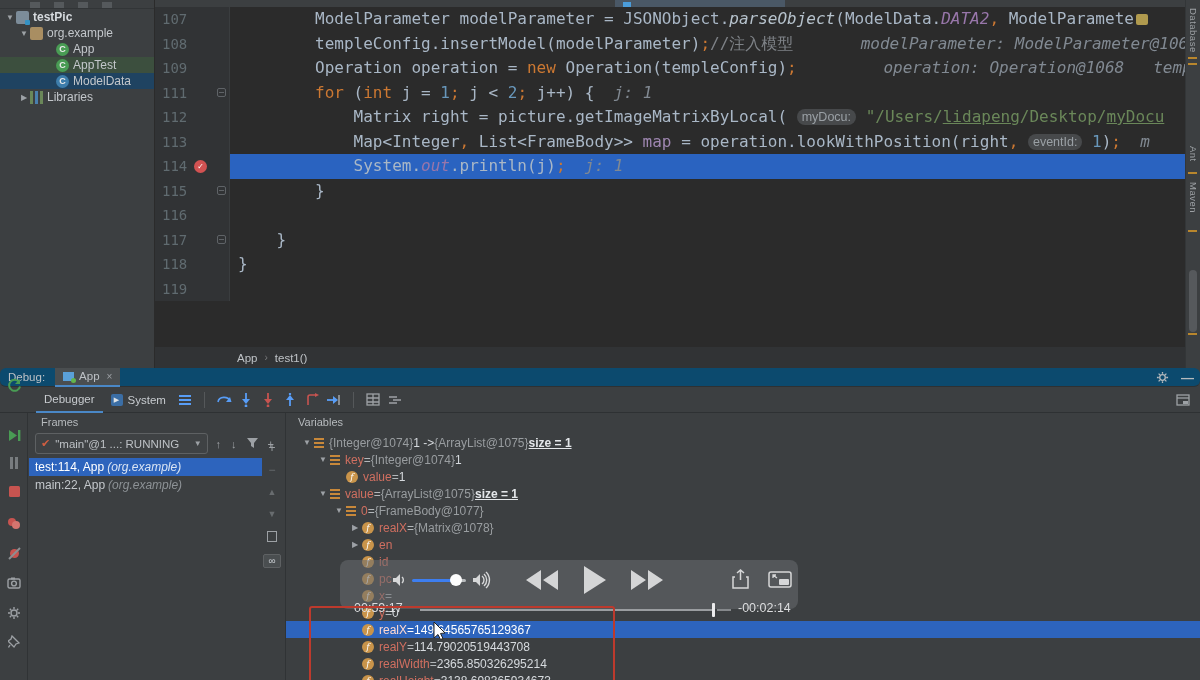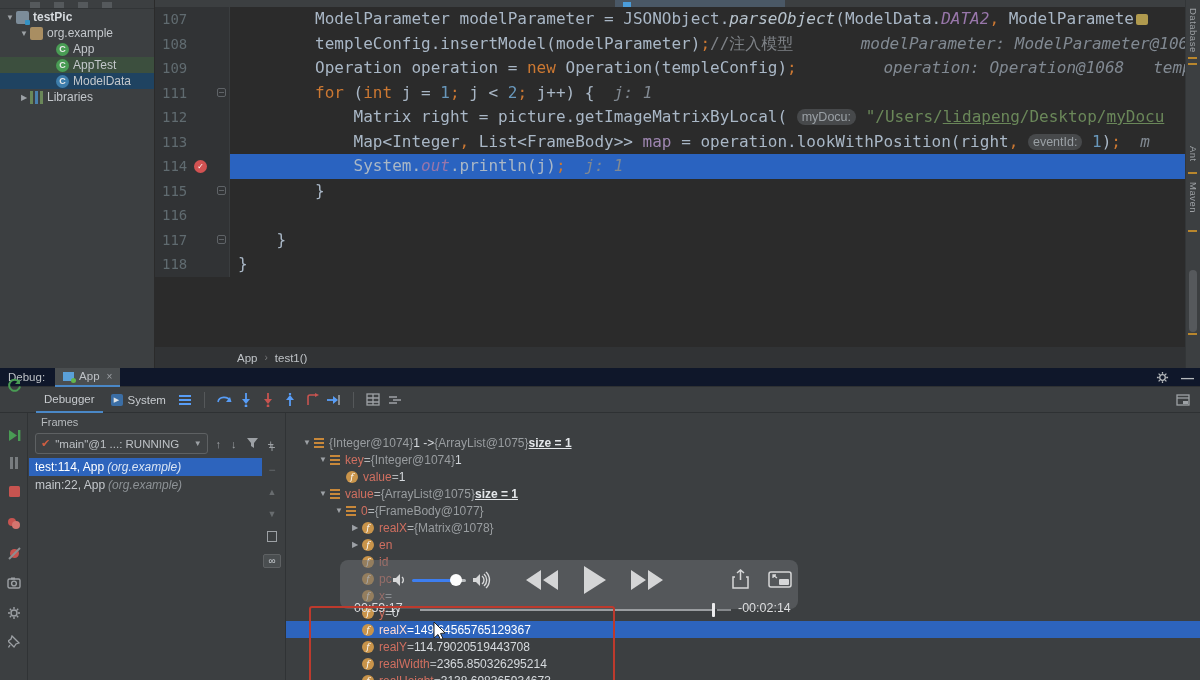--- a/index.html
+++ b/index.html
@@ -54,21 +54,21 @@
   #breadcrumb .sep { color:#77797b; font-size:10px; }
 
   
   #stripe { position:absolute; top:0; right:0; width:15px; bottom:0; background:#3c3f41; border-left:1px solid #333638; }
   .stripe-label { position:absolute; right:1px; writing-mode:vertical-rl; font-size:9.5px; color:#9da1a5; letter-spacing:0.5px; }
   .stripe-mark { position:absolute; left:2px; width:9px; height:2px; background:#b8862d; }
   #stripe-thumb { position:absolute; left:3px; width:8px; height:62px; background:#56595c; border-radius:4px; top:270px; }
 
   
   #debug { position:absolute; top:368px; left:0; right:0; bottom:0; background:#3c3f41; }
-  #debug-header { height:19px; background:#0f172a; border-bottom:1px solid #2e3133; display:flex; align-items:center; font-size:11.5px; color:#bdc1c5; position:relative; }
+  #debug-header { height:19px; background:#0c4a6e; border-bottom:1px solid #2e3133; display:flex; align-items:center; font-size:11.5px; color:#bdc1c5; position:relative;border-radius:6px; }
   #debug-title { padding:0 10px 0 8px; }
   #debug-tab { height:19px; display:flex; align-items:center; gap:5px; background:#4a4e50; padding:0 8px; border-bottom:2px solid #4a88c7; }
   .dbg-tab-ic { width:11px; height:9px; background:#5aa0d8; position:relative; }
   .dbg-tab-ic::after { content:""; position:absolute; right:-2px; bottom:-2px; width:5px; height:5px; border-radius:50%; background:#63b54d; }
   #debug-tab .x { color:#9da1a5; font-size:10px; margin-left:2px; }
   #debug-header-right { position:absolute; right:6px; top:2px; display:flex; gap:12px; align-items:center; }
 
   #debug-toolbar { height:26px; display:flex; align-items:center; border-bottom:1px solid #2e3133; padding-left:36px; position:relative; }
   .dtab { font-size:11.5px; color:#c7cbcf; padding:0 8px; height:26px; display:flex; align-items:center; gap:5px; }
   .dtab.sel { border-bottom:2px solid #4a88c7; }
@@ -189,20 +189,21 @@
           <div class="cl"><div class="gut">108</div><div class="code"><span class="tk-d">        templeConfig.insertModel(modelParameter)</span><span class="tk-k">;</span><span class="tk-c">//注入模型</span><span class="tk-hint">       modelParameter: ModelParameter@1067</span></div></div>
           <div class="cl"><div class="gut">109</div><div class="code"><span class="tk-d">        Operation operation = </span><span class="tk-k">new</span><span class="tk-d"> Operation(templeConfig)</span><span class="tk-k">;</span><span class="tk-hint">         operation: Operation@1068   templeC</span></div></div>
           <div class="cl"><div class="gut">111<span class="fold-mark"></span></div><div class="code"><span class="tk-k">        for</span><span class="tk-d"> (</span><span class="tk-k">int</span><span class="tk-d"> j = </span><span class="tk-n">1</span><span class="tk-k">;</span><span class="tk-d"> j &lt; </span><span class="tk-n">2</span><span class="tk-k">;</span><span class="tk-d"> j++) { </span><span class="tk-hint"> j: 1</span></div></div>
           <div class="cl"><div class="gut">112</div><div class="code"><span class="tk-d">            Matrix right = picture.getImageMatrixByLocal( </span><span class="tk-chip">myDocu:</span><span class="tk-s"> "/Users/</span><span class="tk-su">lidapeng</span><span class="tk-s">/Desktop/</span><span class="tk-su">myDocu</span></div></div>
           <div class="cl"><div class="gut">113</div><div class="code"><span class="tk-d">            Map&lt;Integer</span><span class="tk-k">,</span><span class="tk-d"> List&lt;FrameBody&gt;&gt; </span><span class="tk-v">map</span><span class="tk-d"> = operation.lookWithPosition(right</span><span class="tk-k">,</span><span class="tk-d"> </span><span class="tk-chip">eventId:</span><span class="tk-d"> </span><span class="tk-n">1</span><span class="tk-d">)</span><span class="tk-k">;</span><span class="tk-hint">  m</span></div></div>
           <div class="cl current"><div class="gut">114<span class="bp">✓</span></div><div class="code"><span class="tk-d">            System.</span><span class="tk-st">out</span><span class="tk-d">.println(j)</span><span class="tk-k">;</span><span class="tk-hint">  j: 1</span></div></div>
           <div class="cl"><div class="gut">115<span class="fold-mark"></span></div><div class="code"><span class="tk-d">        }</span></div></div>
           <div class="cl"><div class="gut">116</div><div class="code"></div></div>
           <div class="cl"><div class="gut">117<span class="fold-mark"></span></div><div class="code"><span class="tk-d">    }</span></div></div>
           <div class="cl"><div class="gut">118</div><div class="code"><span class="tk-d">}</span></div></div>
+          <div class="cl"><div class="gut">119</div><div class="code"></div></div>
         </div>
       <div id="breadcrumb">
         <span>App</span>
         <span class="sep">›</span>
         <span>test1()</span>
       </div>
       <div id="stripe">
         <span class="stripe-label" style="top:8px">Database</span>
         <span class="stripe-label" style="top:146px">Ant</span>
         <span class="stripe-label" style="top:182px">Maven</span>
@@ -410,20 +411,21 @@
           <span class="wi">+</span>
           <span class="wi dim">−</span>
           <span class="wi dim" style="font-size:9px">▲</span>
           <span class="wi dim" style="font-size:9px">▼</span>
           <span class="copy-ic"></span>
           <span class="inf-box">∞</span>
         </div>
       </div>
 
       <div id="vars">
+        <div id="vars-header">Variables</div>
         <div id="vars-rows">
             <div class="var-row" style="padding-left: 14px;">
               <span class="var-arrow">▼</span>
               <span class="vic vic-list"></span>
               <span class="vp-ref">{Integer@1074}</span>
               <span class="vp-val"> 1 -&gt; </span>
               <span class="vp-ref">{ArrayList@1075}</span>
               <span class="vp-size">  size = 1</span>
             </div>
             <div class="var-row" style="padding-left: 30px;">

